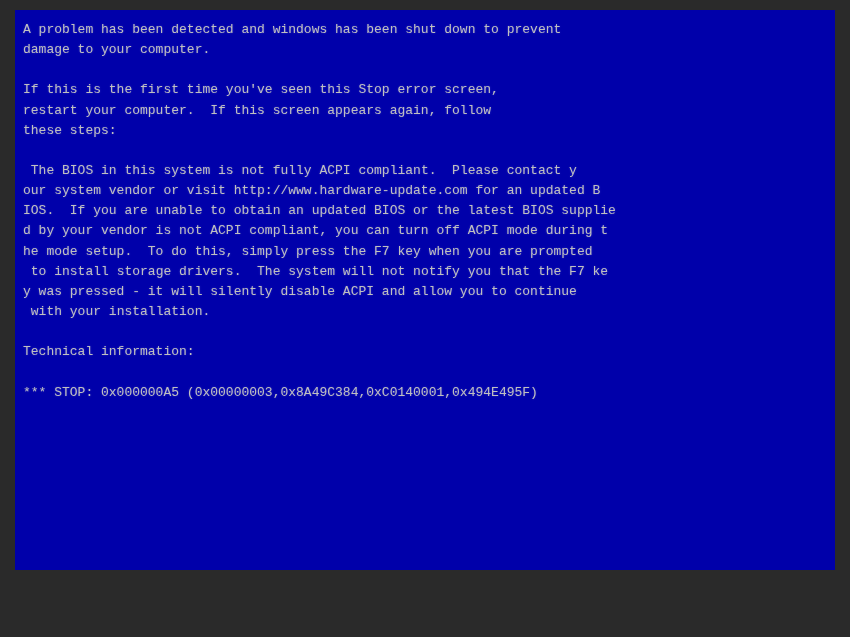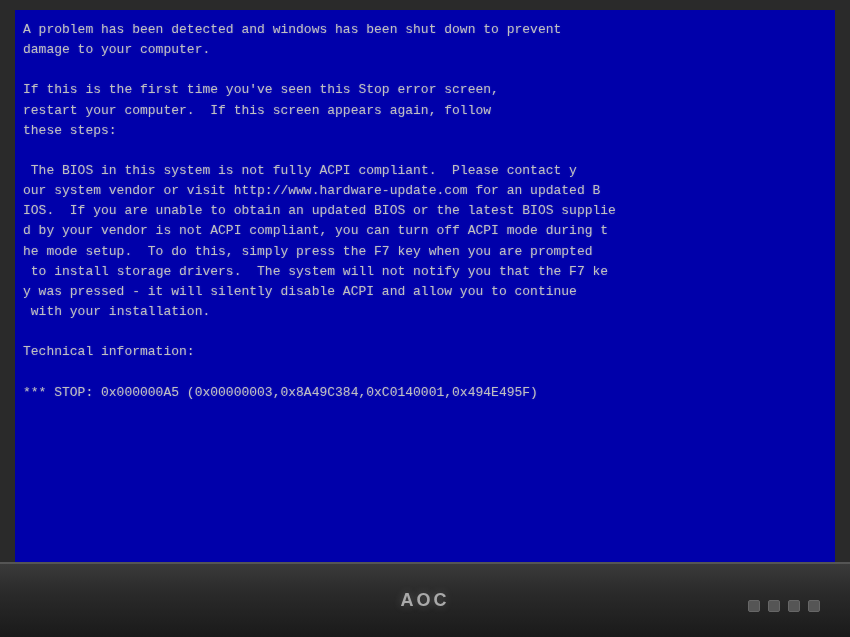--- a/index.html
+++ b/index.html
@@ -108,22 +108,13 @@
 d by your vendor is not ACPI compliant, you can turn off ACPI mode during t
 he mode setup.  To do this, simply press the F7 key when you are prompted
  to install storage drivers.  The system will not notify you that the F7 ke
 y was pressed - it will silently disable ACPI and allow you to continue
  with your installation.
 
 Technical information:
 
 *** STOP: 0x000000A5 (0x00000003,0x8A49C384,0xC0140001,0x494E495F)</pre>
   </div>
-  <div class="monitor-bottom">
-    <span class="monitor-brand">AOC</span>
-    <div class="monitor-buttons">
-      <div class="monitor-btn"></div>
-      <div class="monitor-btn"></div>
-      <div class="monitor-btn"></div>
-      <div class="monitor-btn"></div>
-    </div>
-  </div>
 </div>
 
 </body></html>

